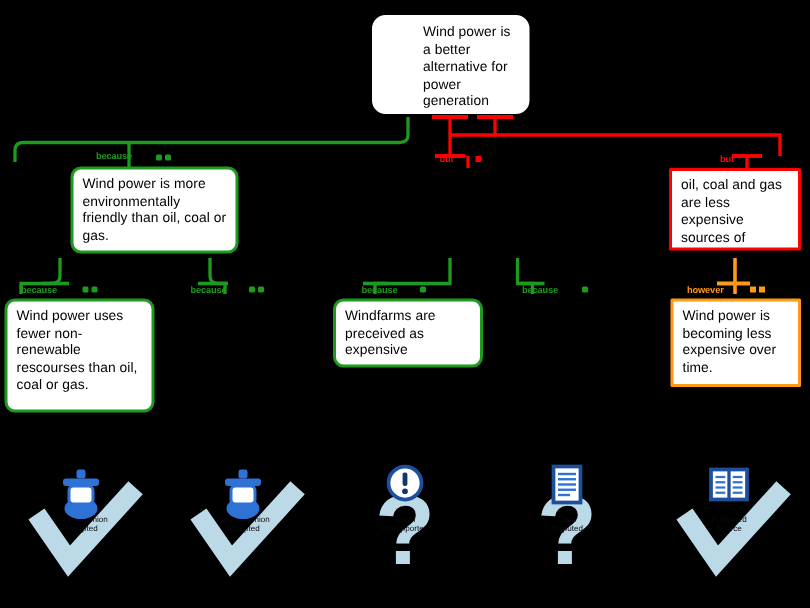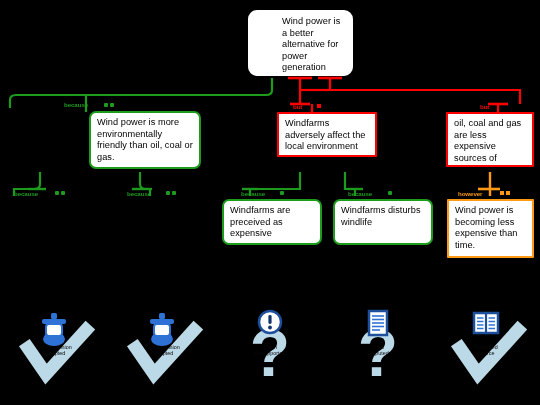--- a/index.html
+++ b/index.html
@@ -93,72 +93,69 @@
 
   <div class="node root" style="left:248px;top:10px;width:105px;height:66px;padding-left:32px;">
     <span>Wind power is a better alternative for power generation than oil, coal or gas.</span>
   </div>
 
   <div class="rel pro" style="left:64px;top:101px;">because</div>
   <div class="badges" style="left:104px;top:103px;">
     <i class="badge pro"></i>
     <i class="badge pro"></i>
   </div>
-  <div class="node pro" style="left:47px;top:111px;width:112px;height:58px;margin-left:42px;">
+  <div class="node pro" style="left:47px;top:111px;width:112px;height:58px;">
     <span>Wind power is more environmentally friendly than oil, coal or gas.</span>
   </div>
 
   <div class="rel con" style="left:293px;top:103px;">but</div>
   <div class="badges" style="left:317px;top:104px;">
     <i class="badge con"></i>
   </div>
-  <div class="node con" style="left:277px;top:112px;width:100px;height:45px;">
-    <span>Windfarms adversely affect the local environment</span>
-  </div>
 
   <div class="rel con" style="left:480px;top:103px;">but</div>
   <div class="node con" style="left:446px;top:112px;width:88px;height:55px;">
     <span>oil, coal and gas are less expensive sources of energy than wind power.</span>
   </div>
 
   <div class="rel pro" style="left:14px;top:190px;">because</div>
   <div class="badges" style="left:55px;top:191px;">
     <i class="badge pro"></i>
     <i class="badge pro"></i>
   </div>
+  <div class="node pro" style="left:3px;top:199px;width:100px;height:76px;">
+    <span>Wind power uses fewer non-renewable rescourses than oil, coal or gas.</span>
+  </div>
 
   <div class="rel pro" style="left:127px;top:190px;">because</div>
   <div class="badges" style="left:166px;top:191px;">
     <i class="badge pro"></i>
     <i class="badge pro"></i>
   </div>
 
   <div class="rel pro" style="left:241px;top:190px;">because</div>
   <div class="badges" style="left:280px;top:191px;">
     <i class="badge pro"></i>
   </div>
   <div class="node pro" style="left:222px;top:199px;width:100px;height:46px;">
     <span>Windfarms are preceived as expensive</span>
   </div>
 
   <div class="rel pro" style="left:348px;top:190px;">because</div>
   <div class="badges" style="left:388px;top:191px;">
     <i class="badge pro"></i>
-  </div>
-  <div class="node pro" style="left:333px;top:199px;width:100px;height:46px;">
-    <span>Windfarms disturbs windlife</span>
   </div>
 
   <div class="rel caveat" style="left:458px;top:190px;">however</div>
   <div class="badges" style="left:500px;top:191px;">
     <i class="badge caveat"></i>
     <i class="badge caveat"></i>
   </div>
   <div class="node caveat" style="left:447px;top:199px;width:87px;height:59px;">
-    <span>Wind power is becoming less expensive than time.</span>
+    <span>Wind power is becoming less expensive over time.</span>
   </div>
 
   <div id="iconbar">
 
     <div class="icon-cell" style="left:0px;">
       <svg class="mark" viewBox="0 0 88 70">
         <path d="M18,30 L36,56 L76,12" stroke="#bcd9e8" stroke-width="13" fill="none" stroke-linecap="square" stroke-linejoin="miter"></path>
       </svg>
       <div class="cap-label">Expert Opinion<br>Accepted</div>
       <svg class="icon-glyph" viewBox="0 0 40 40">

